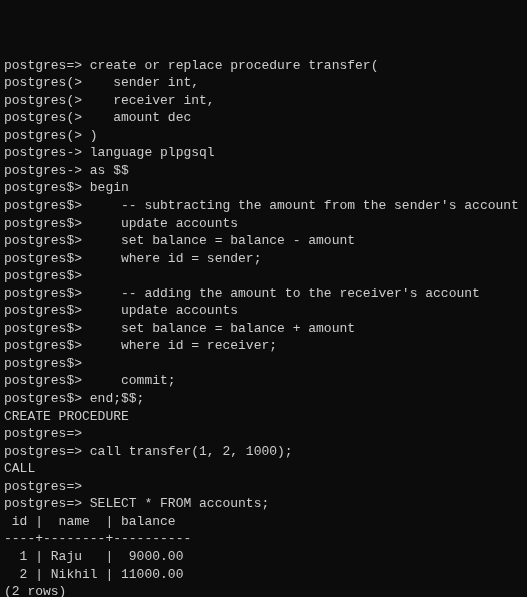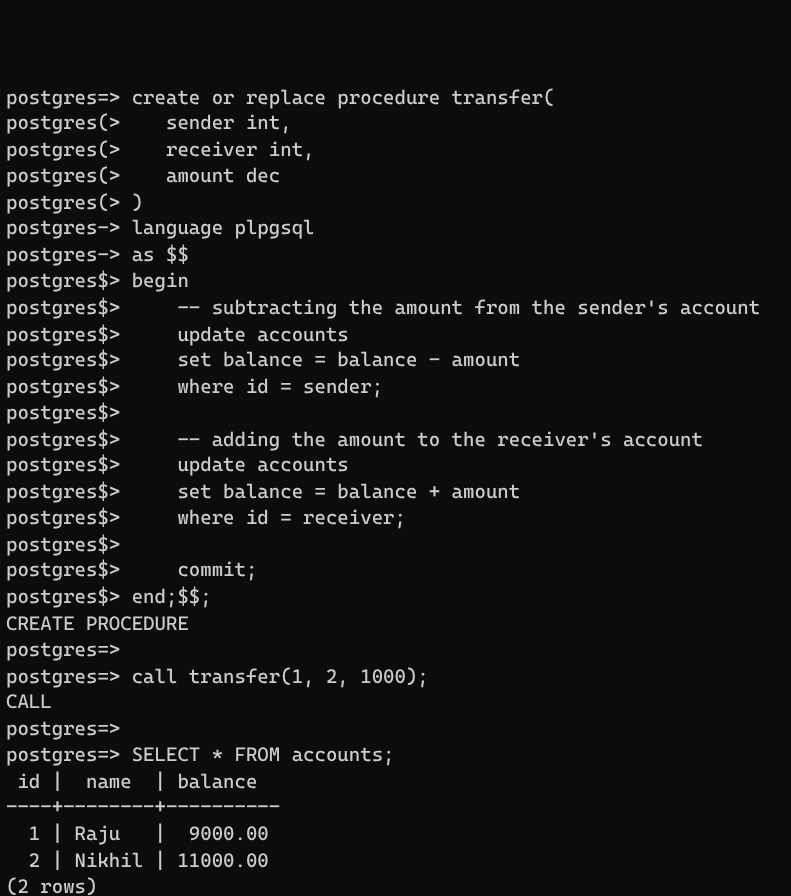--- a/index.html
+++ b/index.html
@@ -9,21 +9,21 @@
     color: #cccccc;
     font-family: Consolas, 'Cascadia Mono', 'Courier New', monospace;
     font-size: 13px;
     line-height: 1.35;
     white-space: pre;
     width: 527px;
     height: 597px;
     box-sizing: border-box;
     overflow: hidden;
   }
-  .line { display: block; }
+  .line { display: block; font-family: Liberation Mono, monospace; }
 </style>
 </head>
 <body>
 
 
 <div id="terminal-output"><span class="line">postgres=&gt; create or replace procedure transfer(</span><span class="line">postgres(&gt;    sender int,</span><span class="line">postgres(&gt;    receiver int,</span><span class="line">postgres(&gt;    amount dec</span><span class="line">postgres(&gt; )</span><span class="line">postgres-&gt; language plpgsql</span><span class="line">postgres-&gt; as $$</span><span class="line">postgres$&gt; begin</span><span class="line">postgres$&gt;     -- subtracting the amount from the sender's account</span><span class="line">postgres$&gt;     update accounts</span><span class="line">postgres$&gt;     set balance = balance - amount</span><span class="line">postgres$&gt;     where id = sender;</span><span class="line">postgres$&gt;</span><span class="line">postgres$&gt;     -- adding the amount to the receiver's account</span><span class="line">postgres$&gt;     update accounts</span><span class="line">postgres$&gt;     set balance = balance + amount</span><span class="line">postgres$&gt;     where id = receiver;</span><span class="line">postgres$&gt;</span><span class="line">postgres$&gt;     commit;</span><span class="line">postgres$&gt; end;$$;</span><span class="line">CREATE PROCEDURE</span><span class="line">postgres=&gt;</span><span class="line">postgres=&gt; call transfer(1, 2, 1000);</span><span class="line">CALL</span><span class="line">postgres=&gt;</span><span class="line">postgres=&gt; SELECT * FROM accounts;</span><span class="line"> id |  name  | balance</span><span class="line">----+--------+----------</span><span class="line">  1 | Raju   |  9000.00</span><span class="line">  2 | Nikhil | 11000.00</span><span class="line">(2 rows)</span></div>
 
 
 
 </body></html>

